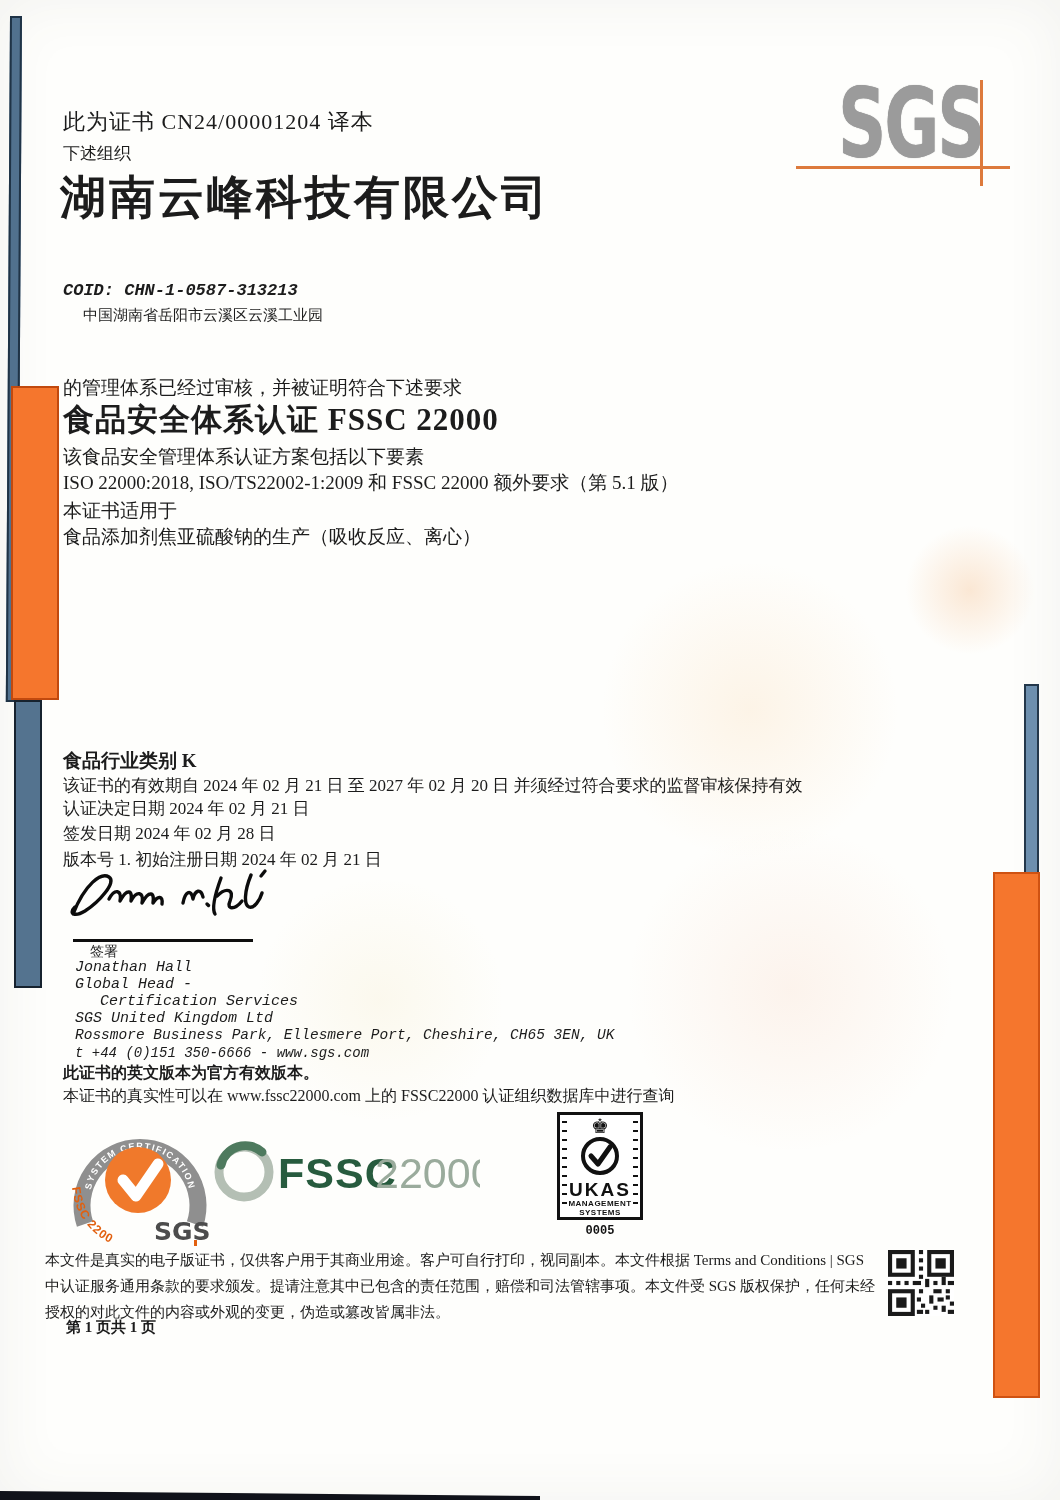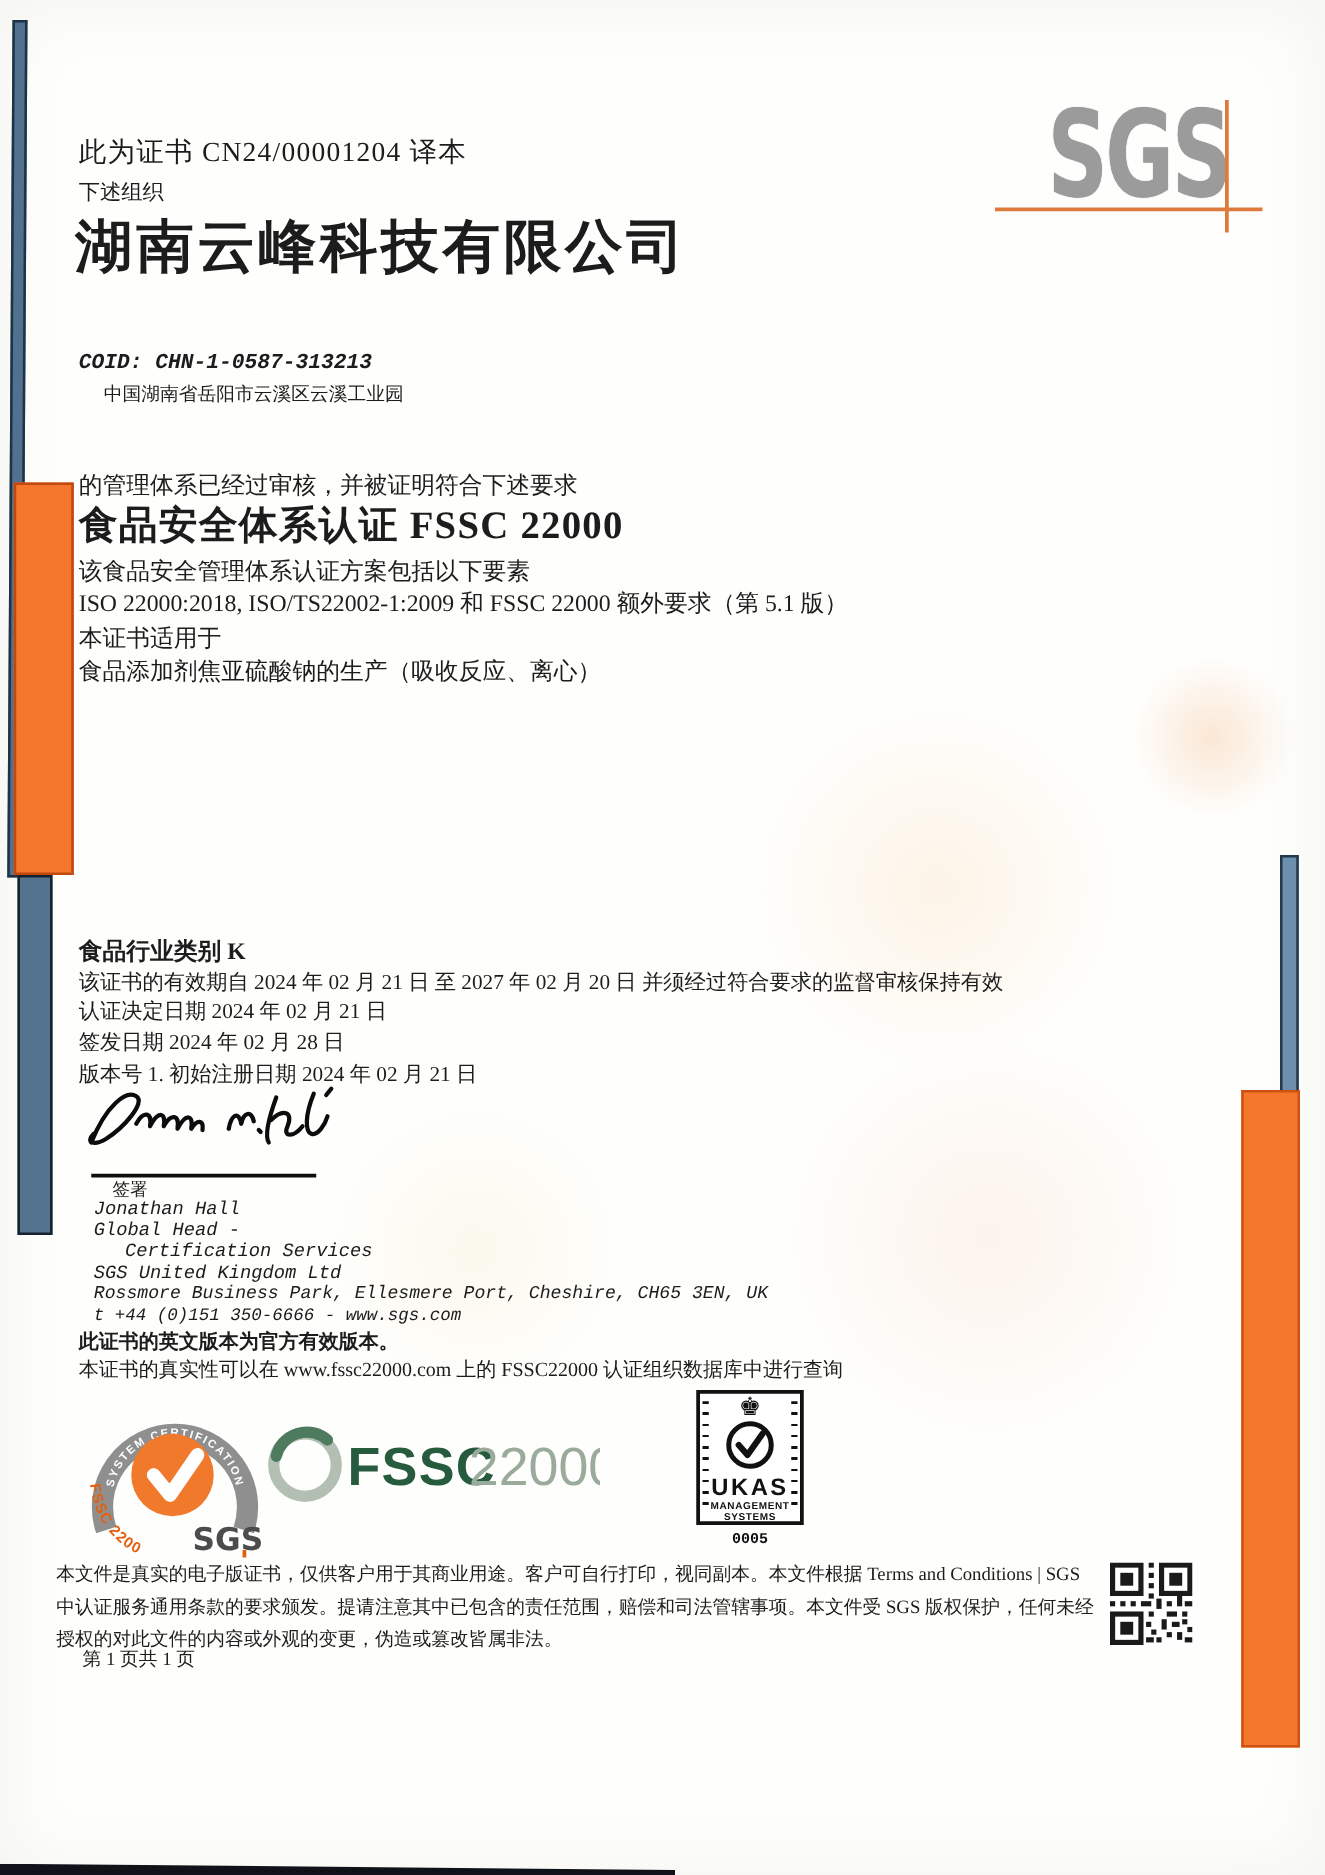--- a/index.html
+++ b/index.html
@@ -77,21 +77,21 @@
   .ukas-name{font-family:"Liberation Sans","DejaVu Sans",sans-serif;font-weight:bold;font-size:19px;letter-spacing:2px;color:#111;line-height:19px;}
   .ukas-sub{font-family:"Liberation Sans","DejaVu Sans",sans-serif;font-size:8px;font-weight:bold;letter-spacing:.5px;color:#111;line-height:9px;}
   .ukas-number{font-family:"Liberation Mono","DejaVu Sans Mono",monospace;font-weight:bold;font-size:12px;color:#111;margin-top:4px;}
 
   .qr{left:888px;top:1250px;}
 
   .fineprint div{font-size:15px;line-height:26px;}
   .t-disc0{left:45px;top:1247px;}
   .t-disc1{left:45px;top:1273px;}
   .t-disc2{left:45px;top:1299px;}
-  .t-page{left:66px;top:1318px;font-size:15px;}
+  .t-page{left:66px;top:1318px;font-size:15px;font-weight:bold;}
 </style>
 </head>
 <body>
 
 <div class="page">
 
   <div class="wm wm1"></div>
   <div class="wm wm2"></div>
   <div class="wm wm3"></div>
   <div class="wm wm4"></div>

